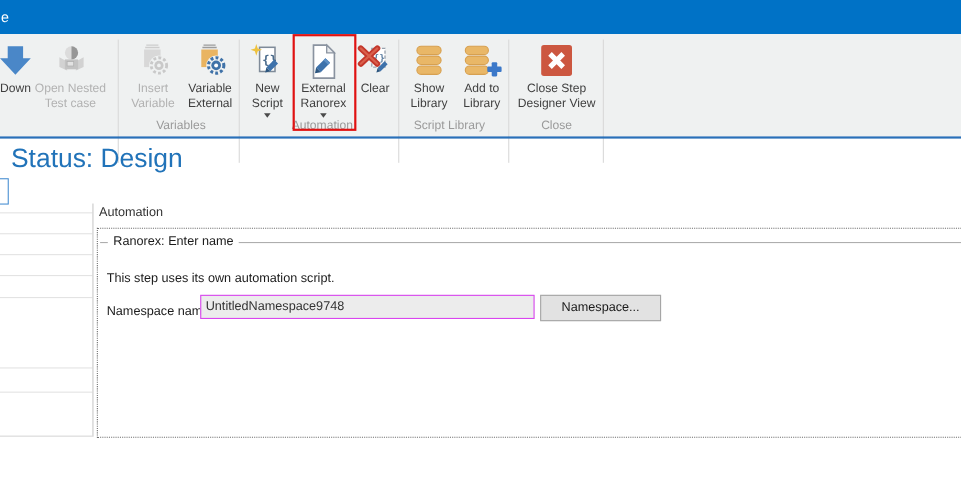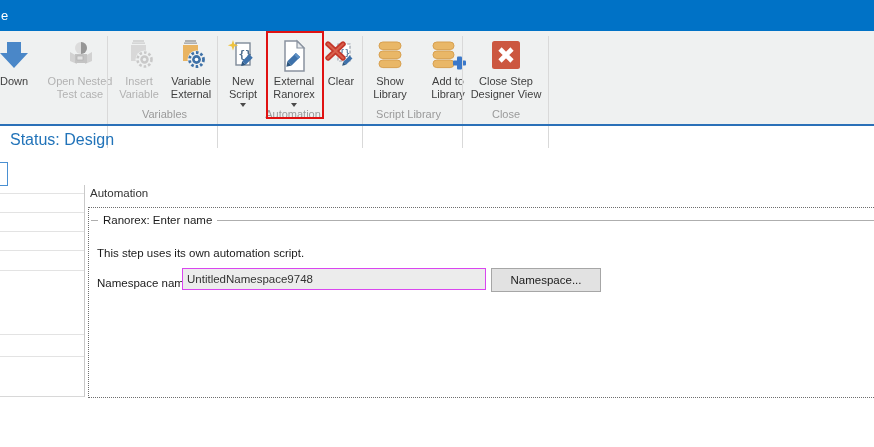--- a/index.html
+++ b/index.html
@@ -18,21 +18,21 @@
   .rbtn .lbl{font-size:11px;line-height:12.5px;color:#3f3f3f;white-space:nowrap;}
   .rbtn.disabled .lbl{color:#b2b2b2;}
   .dd{margin:3px auto 0;width:0;height:0;border-left:3.5px solid transparent;
       border-right:3.5px solid transparent;border-top:4px solid #4a4a4a;}
   .vsep{position:absolute;top:5px;height:112px;width:1px;background:#d9d9d9;}
   .grplbl{position:absolute;top:77px;font-size:11px;color:#9a9a9a;text-align:center;white-space:nowrap;}
   .redbox{position:absolute;left:266px;top:31px;width:54px;height:84px;
           border:2px solid #e01212;z-index:6;pointer-events:none;}
 
   
-  .status{position:absolute;left:10px;top:131px;font-size:16px;font-weight:400;color:#2173b9;}
+  .status{position:absolute;left:10px;top:131px;font-size:24px;font-weight:400;color:#2173b9;}
   .partial-input{position:absolute;left:-28px;top:162px;width:34px;height:22px;
                  background:#fff;border:1px solid #4a90d2;}
   .hline{position:absolute;left:0;width:84px;height:1px;background:#e3e3e3;}
   .vdiv{position:absolute;left:84px;top:185px;width:1px;height:212px;background:#c9c9c9;}
   .panel-label{position:absolute;left:90px;top:187px;font-size:11.5px;color:#333;}
   .groupbox{position:absolute;left:88px;top:207px;width:800px;height:189px;border:1px dotted #6e6e6e;}
   .gb-title{position:absolute;left:2px;top:6px;right:3px;display:flex;align-items:center;}
   .gb-dash{width:7px;height:1px;background:#aeaeae;}
   .gb-text{margin:0 5px;font-size:11.5px;color:#1a1a1a;white-space:nowrap;}
   .gb-line{flex:1;height:1px;background:#aeaeae;}
@@ -56,21 +56,21 @@
 
     <div class="rbtn" style="left:-12px;width:52px;">
       <div class="icon">
         <svg width="32" height="32" viewBox="0 0 32 32">
             <path d="M9 3h14v11h7L16 29 2 14h7z" fill="#4a87c8"></path>
           </svg>
       </div>
       <div class="lbl">Down</div>
     </div>
 
-    <div class="rbtn disabled" style="left:46px;width:68px;">
+    <div class="rbtn disabled" style="left:30px;width:68px;">
       <div class="icon">
         <svg width="36" height="32" viewBox="0 0 36 32">
           <path d="M8 13 l7 4 v8 l-7 -3 z" fill="#d2d2d2"></path>
           <path d="M30 13 l-7 4 v8 l7 -3 z" fill="#d2d2d2"></path>
           <circle cx="19" cy="9" r="6" fill="#dcdcdc"></circle>
           <path d="M19 3 a6 6 0 0 1 0 12 z" fill="#969696"></path>
           <rect x="13" y="15" width="12" height="9" fill="#c3c3c3"></rect>
           <rect x="15" y="17" width="6" height="4" fill="#e2e2e2" stroke="#b0b0b0" stroke-width="0.7"></rect>
         </svg>
       </div>
@@ -169,21 +169,21 @@
         <svg width="32" height="32" viewBox="0 0 32 32">
           <rect x="5" y="3" width="22" height="7.6" rx="3.8" fill="#e9b767" stroke="#d7a050" stroke-width="1"></rect>
           <rect x="5" y="12" width="22" height="7.6" rx="3.8" fill="#e9b767" stroke="#d7a050" stroke-width="1"></rect>
           <rect x="5" y="21" width="22" height="7.6" rx="3.8" fill="#e9b767" stroke="#d7a050" stroke-width="1"></rect>
         </svg>
       </div>
       <div class="lbl">Show</div>
       <div class="lbl">Library</div>
     </div>
 
-    <div class="rbtn" style="left:424px;width:48px;">
+    <div class="rbtn" style="left:414px;width:48px;">
       <div class="icon">
         <svg width="38" height="32" viewBox="0 0 38 32">
           <rect x="4" y="3" width="21" height="7.6" rx="3.8" fill="#e9b767" stroke="#d7a050" stroke-width="1"></rect>
           <rect x="4" y="12" width="21" height="7.6" rx="3.8" fill="#e9b767" stroke="#d7a050" stroke-width="1"></rect>
           <rect x="4" y="21" width="21" height="7.6" rx="3.8" fill="#e9b767" stroke="#d7a050" stroke-width="1"></rect>
           <rect x="24" y="21.5" width="13" height="5" rx="1" fill="#3b78c9"></rect>
           <rect x="28" y="17.5" width="5" height="13" rx="1" fill="#3b78c9"></rect>
         </svg>
       </div>
       <div class="lbl">Add to</div>

